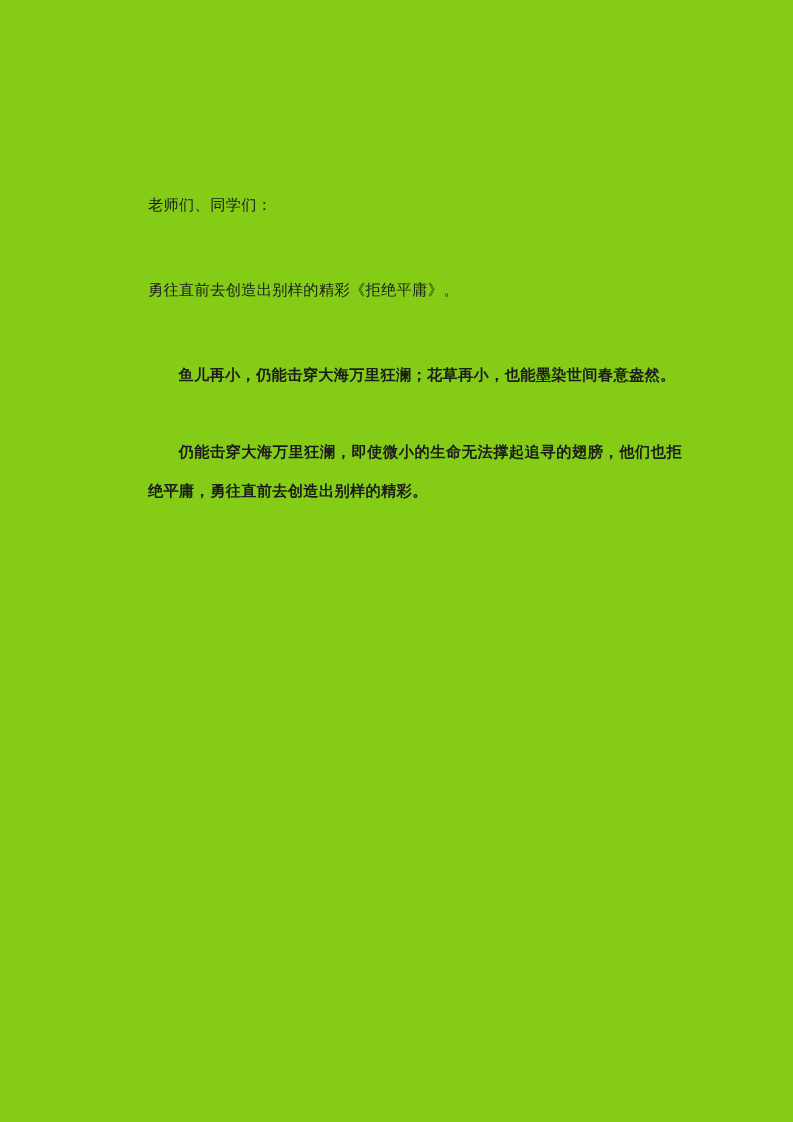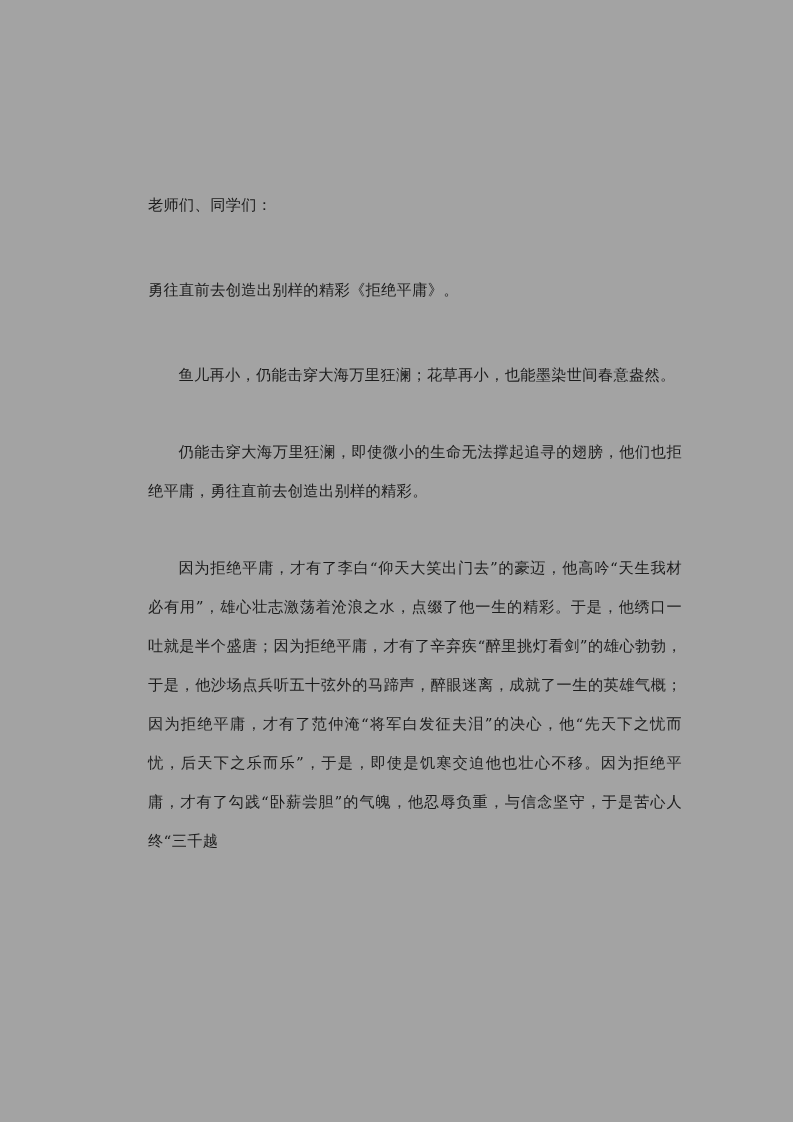--- a/index.html
+++ b/index.html
@@ -4,21 +4,21 @@
 <style>
   html, body {
     margin: 0;
     padding: 0;
     background: #ffffff;
   }
   .page {
     position: relative;
     width: 793px;
     height: 1122px;
-    background: #a3a3a3;
+    background: #84cc16;
     overflow: hidden;
     box-sizing: border-box;
   }
   .doc-body {
     position: absolute;
     left: 148px;
     top: 186px;
     width: 534px;
   }
   .para {
@@ -35,36 +35,36 @@
   }
   
   .para.flush {
     text-indent: 0;
     margin-bottom: 46px;
   }
   
   .para.indent {
     text-indent: 2em;
     margin-bottom: 38px;
+    font-weight: bold;
   }
   .para.last {
     margin-bottom: 0;
   }
 </style>
 </head>
 <body>
 
 <div class="page">
   <div class="doc-body">
 
     <p class="para flush">老师们、同学们：</p>
 
 
     <p class="para flush">勇往直前去创造出别样的精彩《拒绝平庸》。</p>
 
     <p class="para indent">鱼儿再小，仍能击穿大海万里狂澜；花草再小，也能墨染世间春意盎然。</p>
 
     <p class="para indent">仍能击穿大海万里狂澜，即使微小的生命无法撑起追寻的翅膀，他们也拒绝平庸，勇往直前去创造出别样的精彩。</p>
 
-    <p class="para indent last">因为拒绝平庸，才有了李白“仰天大笑出门去”的豪迈，他高吟“天生我材必有用”，雄心壮志激荡着沧浪之水，点缀了他一生的精彩。于是，他绣口一吐就是半个盛唐；因为拒绝平庸，才有了辛弃疾“醉里挑灯看剑”的雄心勃勃，于是，他沙场点兵听五十弦外的马蹄声，醉眼迷离，成就了一生的英雄气概；因为拒绝平庸，才有了范仲淹“将军白发征夫泪”的决心，他“先天下之忧而忧，后天下之乐而乐”，于是，即使是饥寒交迫他也壮心不移。因为拒绝平庸，才有了勾践“卧薪尝胆”的气魄，他忍辱负重，与信念坚守，于是苦心人终“三千越</p>
 
   </div>
 </div>
 
 </body></html>

